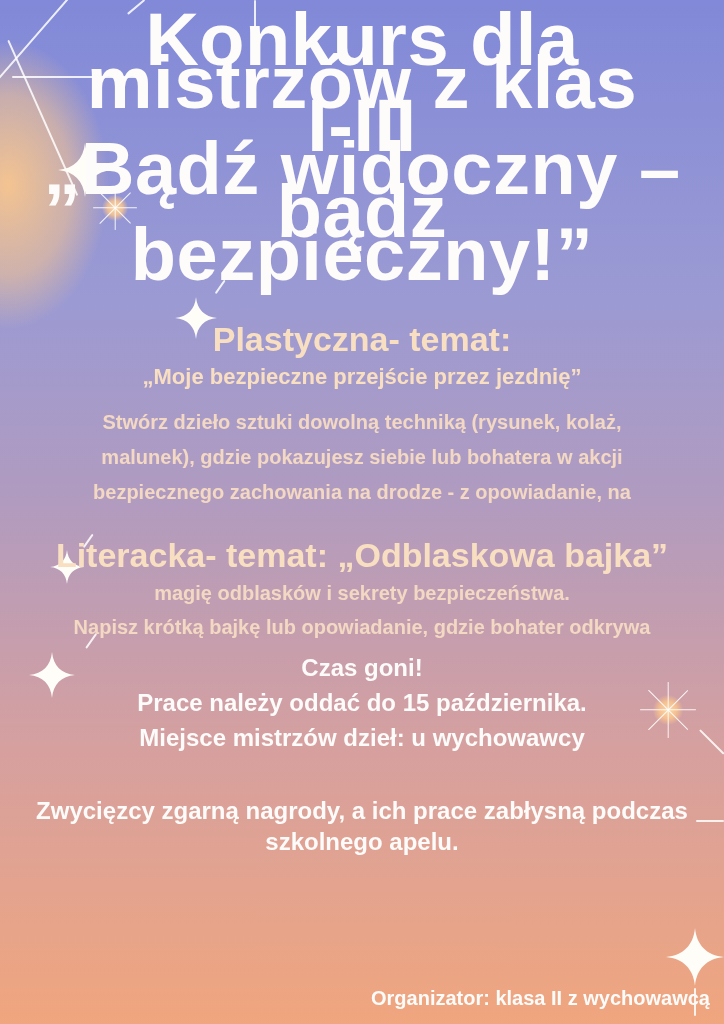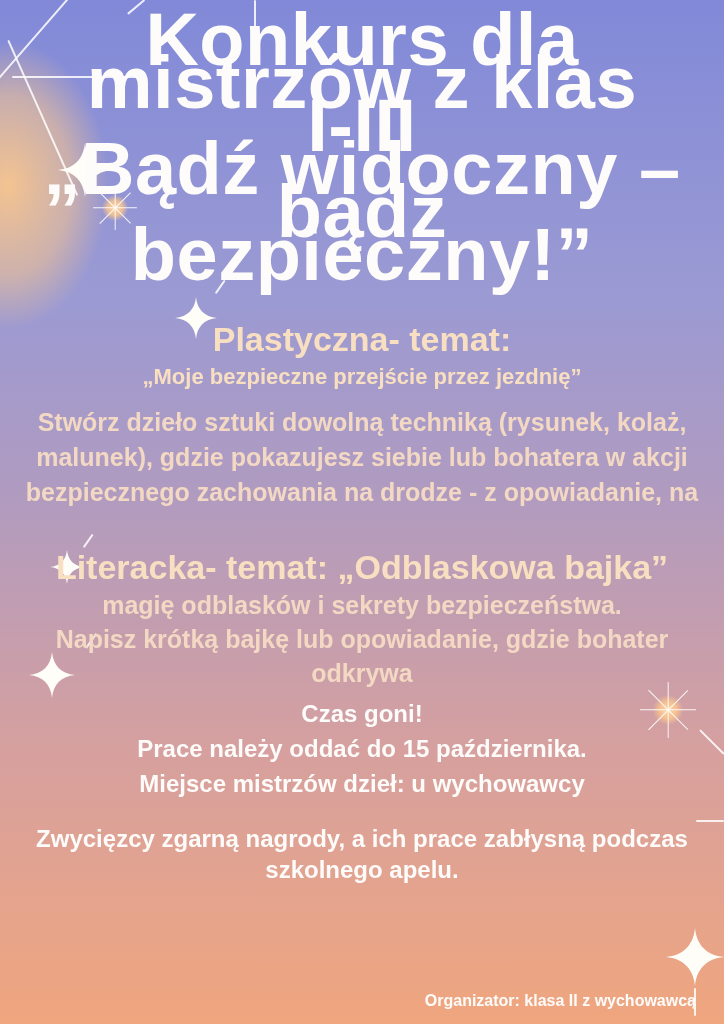--- a/index.html
+++ b/index.html
@@ -16,27 +16,27 @@
       radial-gradient(140px 200px at 8px 185px, rgba(249,198,141,.95) 0%, rgba(249,198,141,.55) 45%, rgba(249,198,141,0) 72%),
       linear-gradient(180deg, var(--gradient-top) 0%, var(--gradient-upper) 29%,
         var(--gradient-middle) 49%, var(--gradient-lower) 73%, var(--gradient-bottom) 100%);
   }
   .txt{position:relative; z-index:2;}
   h1,h2,h3,p{margin:0; font-weight:bold;}
   .title-block{margin-top:18px; color:var(--white-text); font-size:37px; line-height:43px; letter-spacing:.5px;}
   .category{margin-top:16px; color:var(--heading-text); font-size:29px; line-height:36px;}
   .sec-heading{margin-top:46px; color:var(--heading-text); font-size:34px; line-height:34px;}
   .sec-subheading{margin-top:4px; color:var(--heading-text); font-size:22px; line-height:33px;}
-  .sec-body{margin-top:12px; color:var(--body-text); font-size:25px; line-height:35px;}
-  .lit-heading{margin-top:40px;}
+  .sec-body{margin-top:12px; color:var(--body-text); font-size:20px; line-height:35px;}
+  .lit-heading{margin-top:28px;}
   .lit-body{margin-top:4px; line-height:34px;}
   .deadline{margin-top:6px; color:var(--white-text); font-size:24px; line-height:35px;}
-  .prizes{margin-top:22px; color:var(--white-text); font-size:24px; line-height:31px;}
-  .organizer{position:absolute; right:28px; bottom:14px; z-index:2;
-    color:var(--white-text); font-size:16px; font-weight:bold;}
+  .prizes{margin-top:40px; color:var(--white-text); font-size:24px; line-height:31px;}
+  .organizer{position:absolute; right:14px; bottom:14px; z-index:2;
+    color:var(--white-text); font-size:20px; font-weight:bold;}
   
   .deco{position:absolute; z-index:1; pointer-events:none;}
   .deco-line{position:absolute; height:1.5px; background:rgba(255,255,255,.85); border-radius:1px;}
   .deco-vline{position:absolute; width:1.5px; background:rgba(255,255,255,.85); border-radius:1px;}
   .sparkle{position:absolute;}
   .sparkle svg{display:block; width:100%; height:100%;}
   .sunburst{position:absolute;}
   .sunburst .ray{position:absolute; left:50%; top:50%; height:1.4px;
     background:rgba(255,255,255,.9); border-radius:1px;}
   .sunburst .core{position:absolute; left:50%; top:50%; border-radius:50%;

